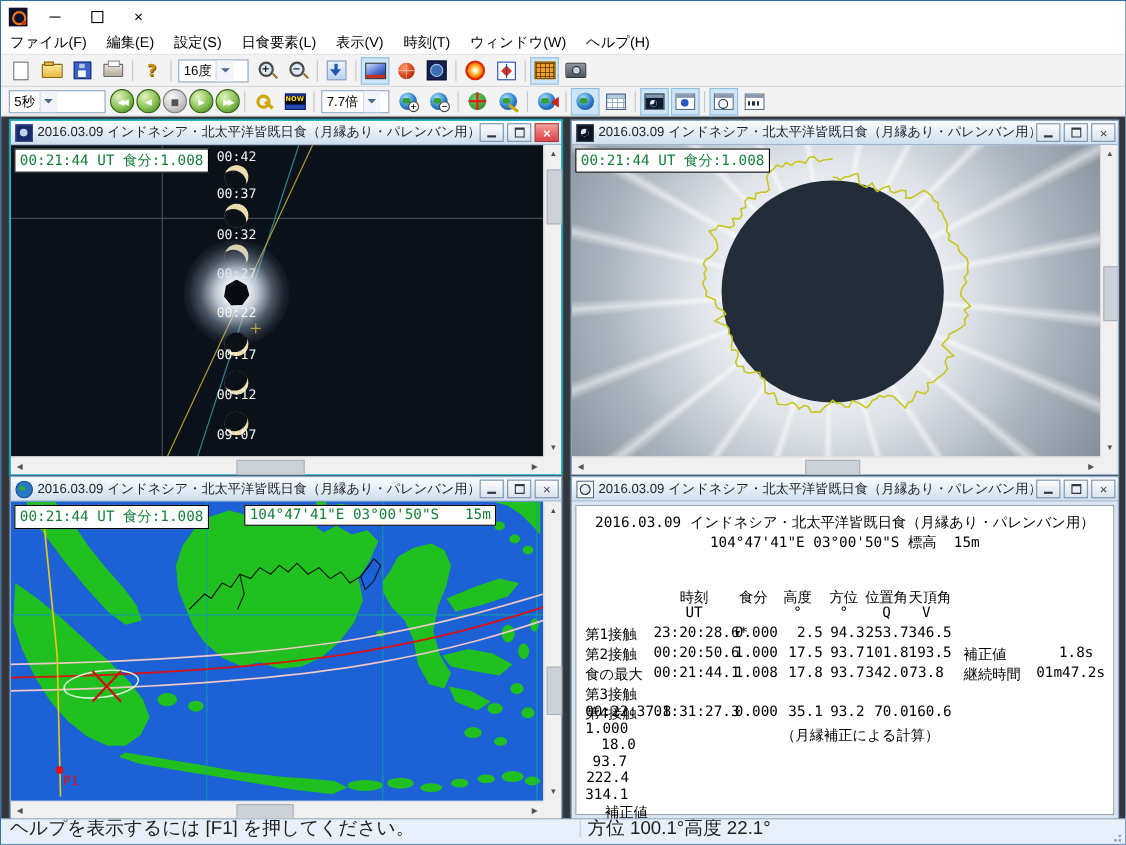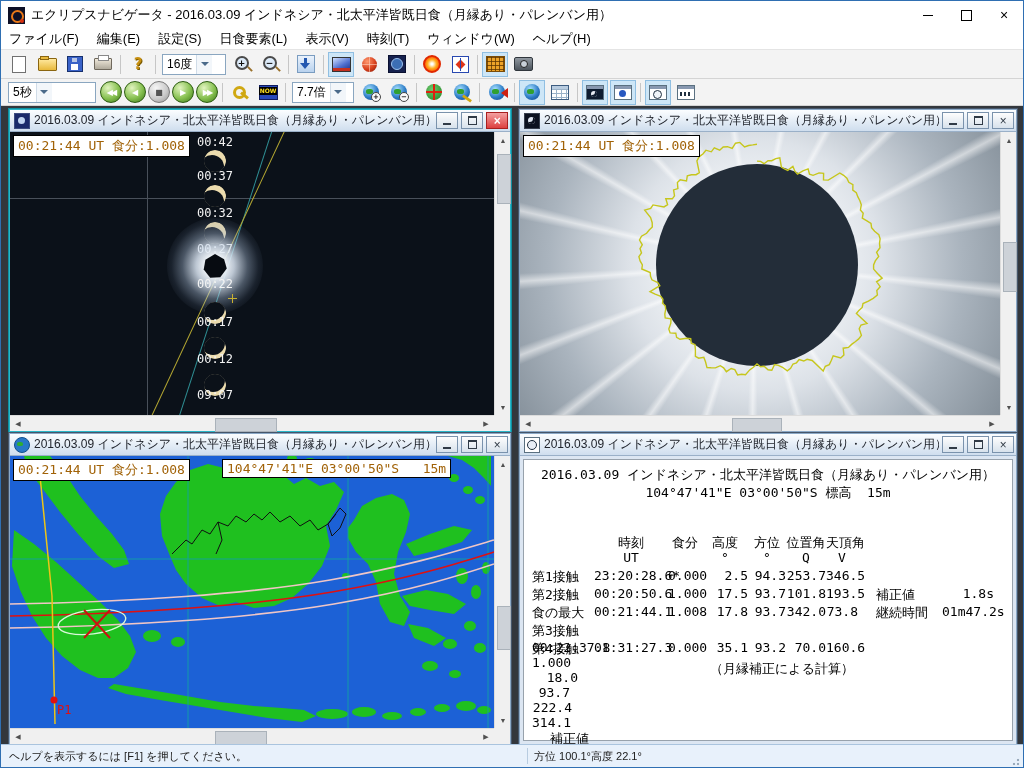--- a/index.html
+++ b/index.html
@@ -134,21 +134,21 @@
   .wi-map::before{content:"";position:absolute;left:2px;top:4px;width:6px;height:4px;background:#2fae2f;border-radius:40%;}
   .wi-data{background:#fff;border:1px solid #5a7080;}
   .wi-data::before{content:"";position:absolute;left:2px;top:2px;width:8px;height:8px;border-radius:50%;border:1px solid #203040;background:#e8eef6;}
   
   .sky{background:#0b1119;}
   .skyline-v{position:absolute;left:137px;top:0;bottom:0;width:1px;background:#49505a;}
   .skyline-h{position:absolute;left:0;right:0;top:66px;height:1px;background:#49505a;}
   .diag{position:absolute;width:1px;height:340px;top:-25px;}
   .diag.teal{left:214px;background:#2f8f94;transform:rotate(18deg);}
   .diag.yellow{left:206px;background:#b5a832;transform:rotate(25deg);}
-  .statuslabel{position:absolute;background:#fff;border:1px solid #000;color:#a16207;
+  .statuslabel{position:absolute;background:#fff;border:1px solid #000;color:#15803d;
     font:13px "DejaVu Sans Mono",monospace;padding:1px 4px;white-space:pre;z-index:5;}
   .moon{position:absolute;width:22px;height:22px;left:194px;overflow:hidden;border-radius:50%;}
   .moon .d{position:absolute;inset:0;border-radius:50%;background:#ecdcae;}
   .moon .s{position:absolute;width:24px;height:24px;border-radius:50%;background:#0b1119;}
   .moon.top .s{transform:translate(-4px,5px);}
   .moon.bot .s{transform:translate(-3px,-6px);}
   .mtime{position:absolute;left:175px;width:60px;text-align:center;color:#f4f4f4;
     font:12px "DejaVu Sans Mono",monospace;}
   .totality{position:absolute;left:157px;top:86px;width:96px;height:96px;border-radius:50%;
     background:radial-gradient(circle,#ffffff 0%,#f2f6fa 14%,rgba(219,230,243,.85) 28%,rgba(170,190,215,.4) 48%,rgba(120,140,170,.14) 64%,transparent 76%);}
@@ -175,39 +175,38 @@
   .c2{width:74px;text-align:right;}
   .c3{width:34px;text-align:right;}
   .c4{width:46px;text-align:right;}
   .c5{width:38px;text-align:right;}
   .c6{width:40px;text-align:right;}
   .c7{width:32px;text-align:right;}
   .c8{width:66px;margin-left:18px;}
   .c9{width:52px;text-align:right;}
   .hc{text-align:center;}
   
-  .statusbar{height:22px;background:#e8f1fb;border-top:1px solid #aac4de;display:flex;align-items:center;flex:0 0 auto;font-size:11px;color:#202020;}
+  .statusbar{height:22px;background:#e8f1fb;border-top:1px solid #aac4de;display:flex;align-items:flex-start;flex:0 0 auto;font-size:17px;color:#202020;}
   .ss{height:16px;line-height:16px;white-space:nowrap;overflow:hidden;}
   .ss1{width:518px;padding-left:8px;}
   .ss2{width:286px;border-left:1px solid #b8cce0;padding-left:108px;}
   .ss3{flex:1;border-left:1px solid #b8cce0;padding-left:6px;}
   .grip{width:14px;height:14px;margin-right:2px;align-self:flex-end;
     background:radial-gradient(circle at 11px 11px,#9ab 1px,transparent 1.6px),radial-gradient(circle at 7px 11px,#9ab 1px,transparent 1.6px),radial-gradient(circle at 11px 7px,#9ab 1px,transparent 1.6px);}
 </style>
 </head>
 <body>
 
 <div id="app">
 
   <div class="titlebar">
     <span class="applogo">
         <i></i>
         <b></b>
       </span>
-    <span class="apptitle">エクリプスナビゲータ - 2016.03.09 インドネシア・北太平洋皆既日食（月縁あり・パレンバン用）</span>
     <span class="winbtns">
       <span class="wbtn">
           <span class="g-min"></span>
         </span>
       <span class="wbtn">
           <span class="g-max"></span>
         </span>
       <span class="wbtn">
           <span class="g-x"></span>
         </span>

